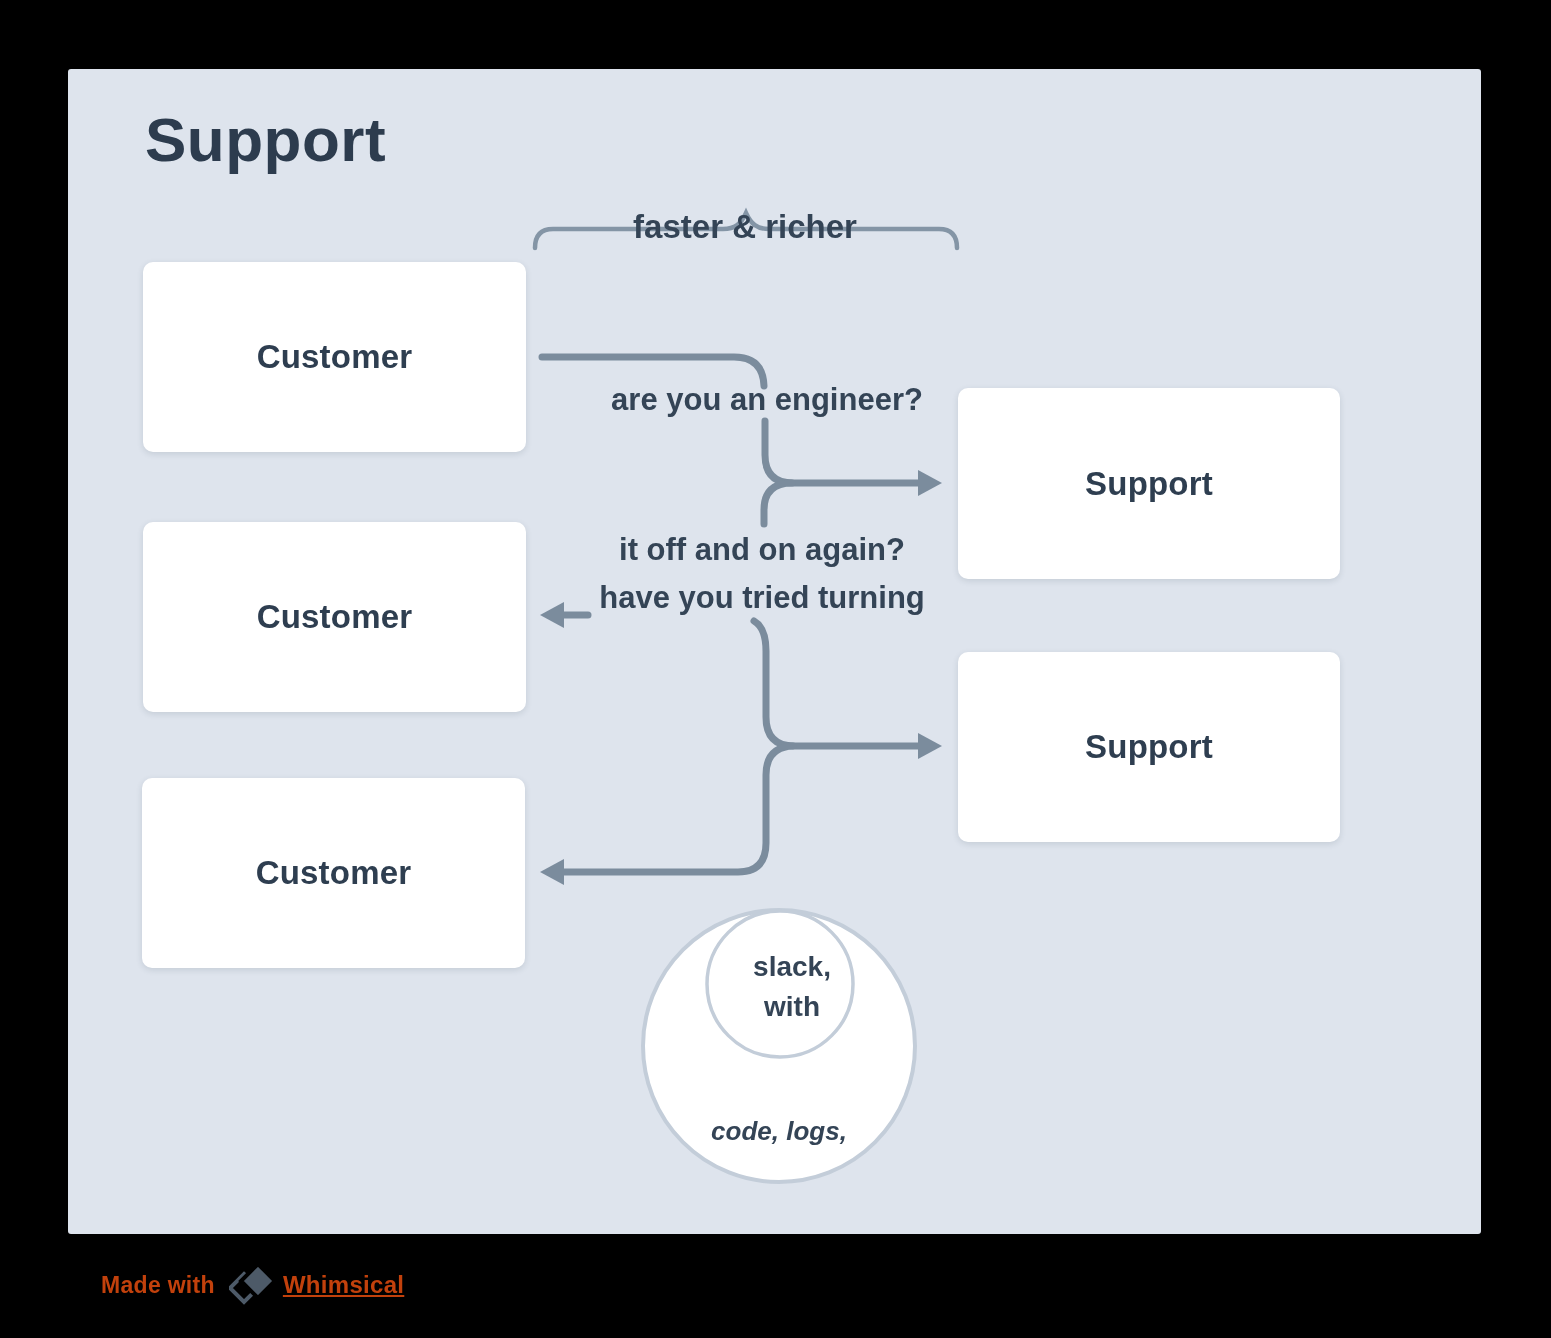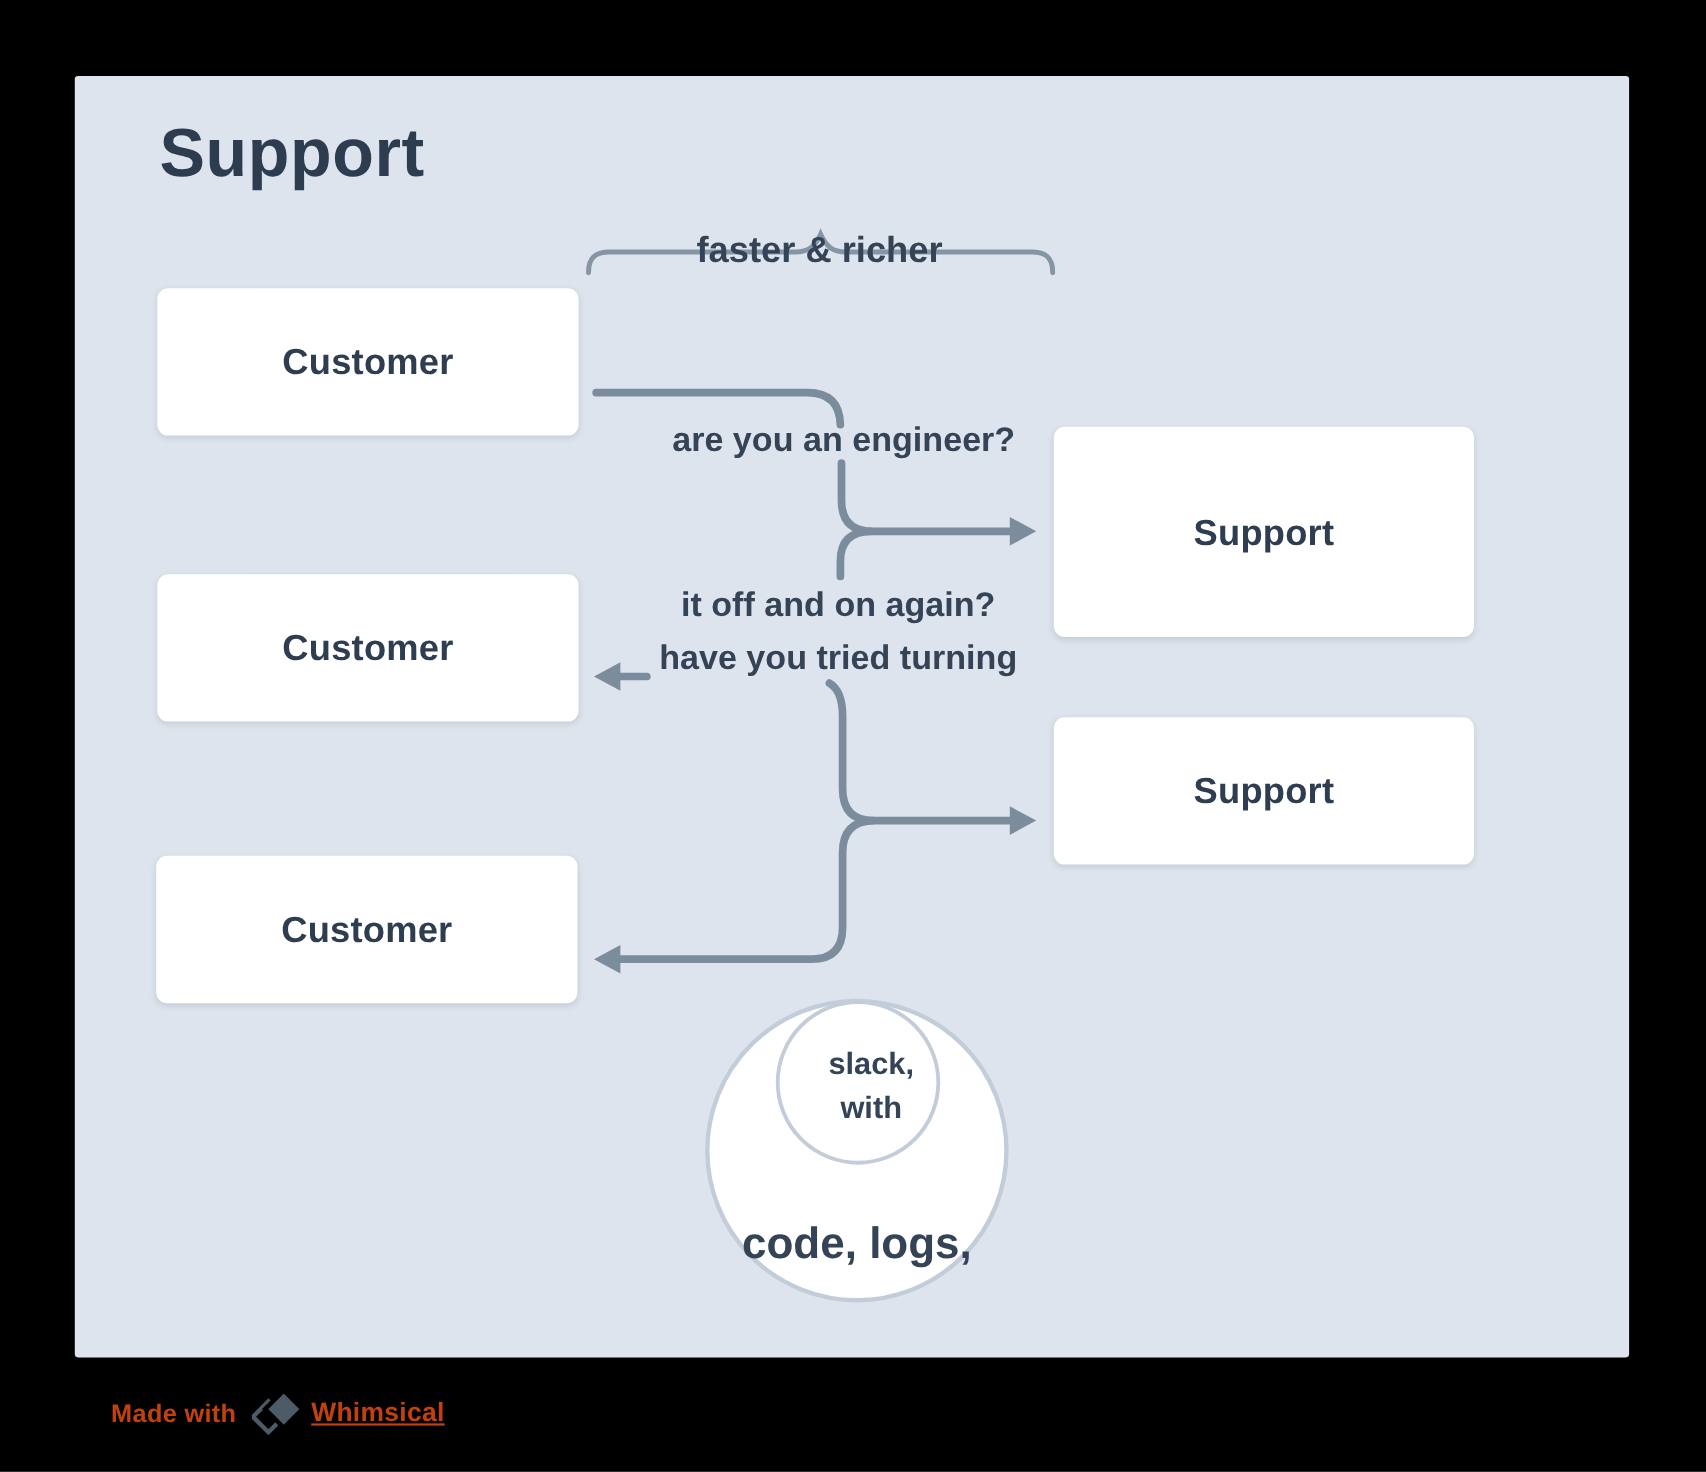--- a/index.html
+++ b/index.html
@@ -7,21 +7,21 @@
     width:1551px;height:1338px;position:relative;
     background:#000000;overflow:hidden;
     font-family:"Liberation Sans", sans-serif;
   }
   #canvas{
     position:absolute;left:68px;top:69px;width:1413px;height:1165px;
     background:#dee4ed;border-radius:3px;
   }
   #overlay{position:absolute;left:0;top:0;width:1551px;height:1338px;}
   .node{
-    position:absolute;width:383px;height:134px;background:#ffffff;
+    position:absolute;width:383px;height:190px;background:#ffffff;
     border-radius:10px;box-shadow:0 2px 6px rgba(46,62,80,.14);
     display:flex;align-items:center;justify-content:center;
   }
   .node-label{
     font-size:33px;font-weight:600;color:#2e3e50;letter-spacing:.2px;
   }
   #node-c1{left:143px;top:262px;}
   #node-c2{left:143px;top:522px;}
   #node-c3{left:142px;top:778px;}
   #node-s1{left:958px;top:388px;width:382px;height:191px;}
@@ -32,21 +32,21 @@
   }
   .line-label{
     position:absolute;transform:translate(-50%,-50%);
     font-size:31px;font-weight:600;color:#344456;white-space:nowrap;
     text-align:center;
   }
   #brace-label{left:745px;top:179px;font-size:33px;margin-top:48px;}
   #q1-label{left:767px;top:400px;}
   #q2-label{left:762px;top:574px;line-height:48px;}
   #venn-inner-label{left:780px;top:987px;font-size:28px;line-height:40px;margin-left:12px;}
-  #venn-outer-label{left:779px;top:1131px;font-size:40px;line-height:47px;}
+  #venn-outer-label{left:779px;top:1131px;font-size:26px;line-height:47px;font-style:italic;}
   #footer{
     position:absolute;left:70px;top:1262px;height:46px;
     display:flex;align-items:center;
     color:#c2410c;font-size:23px;font-weight:700;letter-spacing:.3px;margin-left:31px;
   }
   #footer .made-with{margin-right:14px;}
   #footer .brand{margin-left:6px;font-size:24px;text-decoration:underline;}
 </style>
 </head>
 <body>

